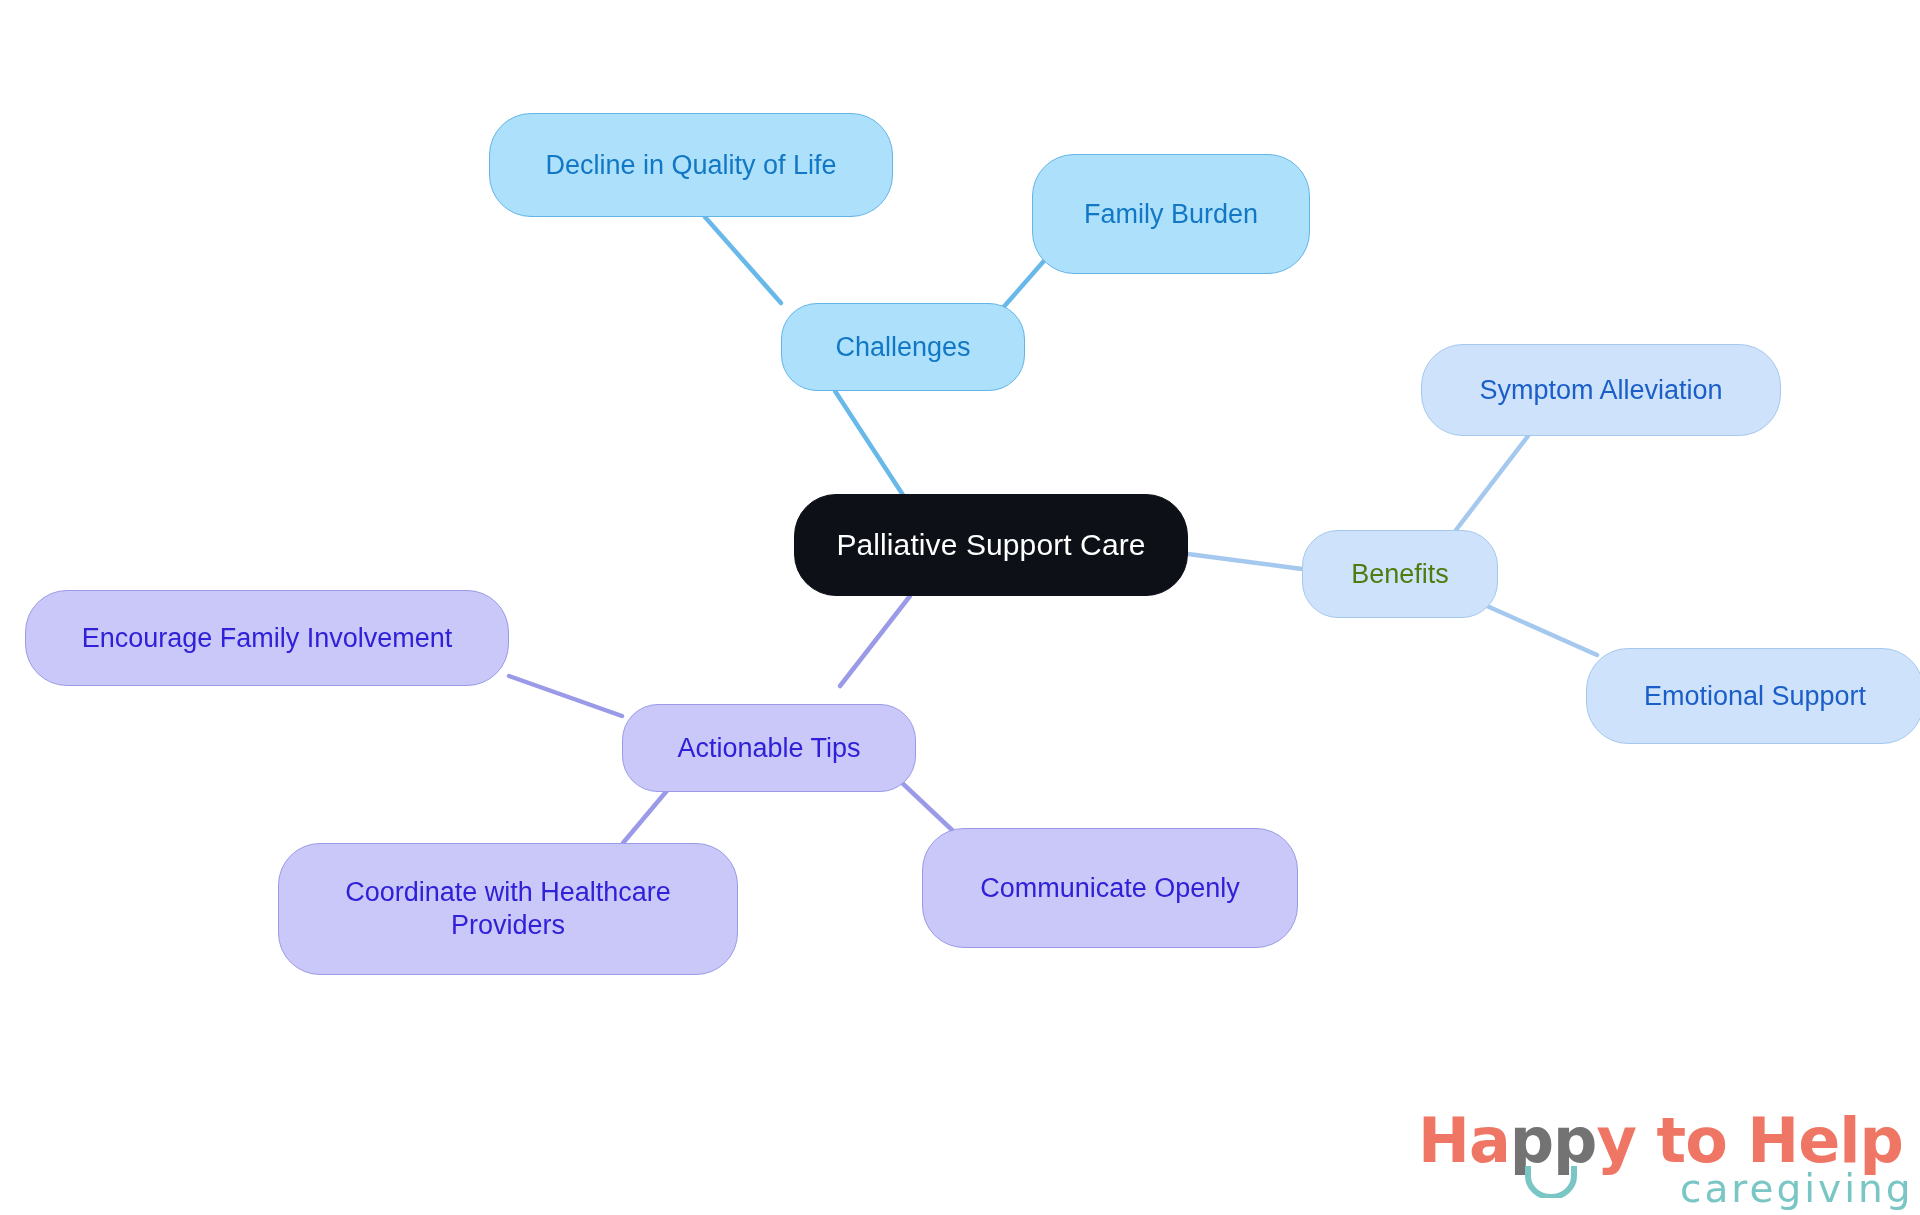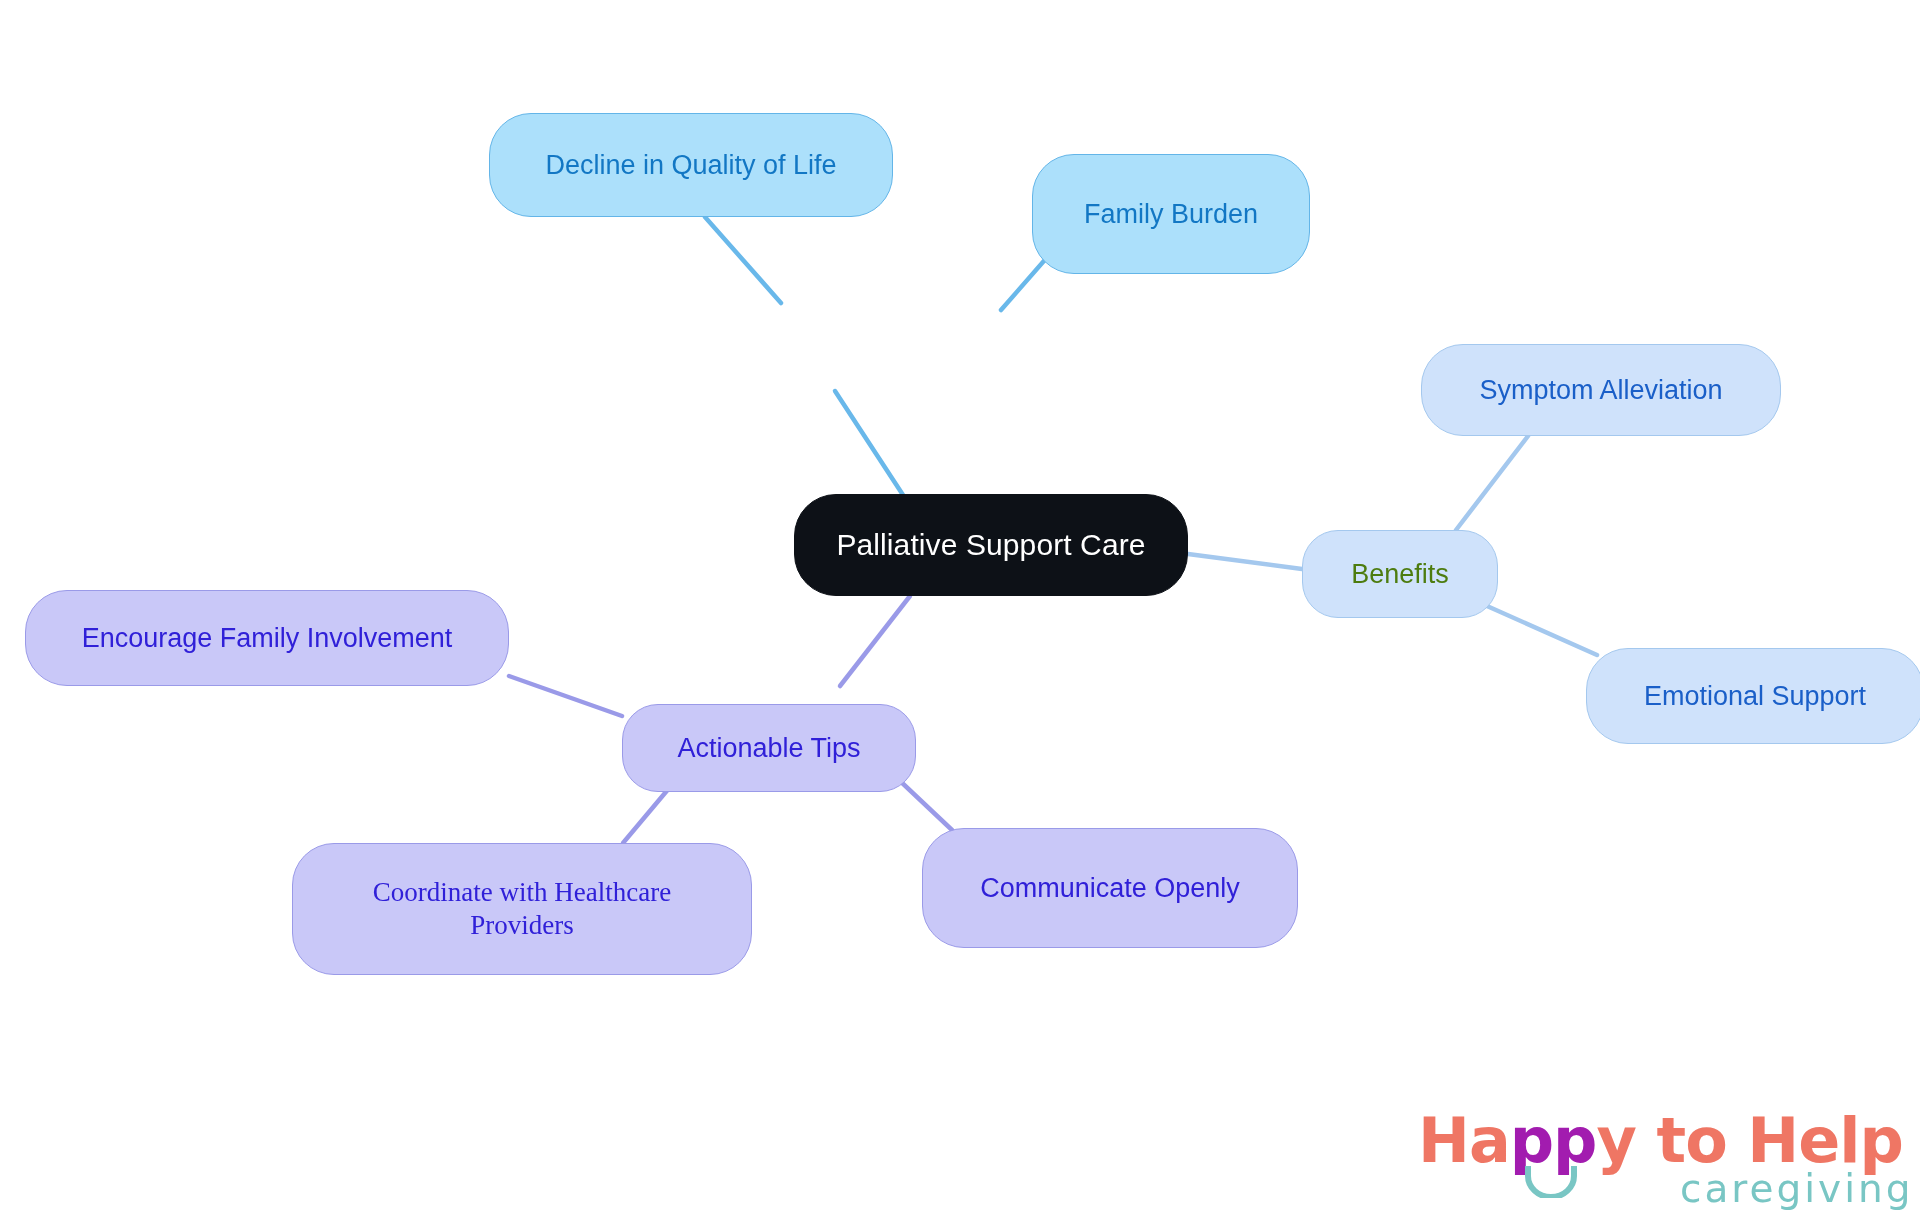--- a/index.html
+++ b/index.html
@@ -111,21 +111,21 @@
     left: 0;
     top: 0;
     font-size: 62px;
     font-weight: bold;
     letter-spacing: -1px;
     color: #ef7664;
     white-space: pre;
     font-family: "DejaVu Sans", sans-serif;
   }
   .logo-pp {
-    color: #a21caf;
+    color: #737373;
   }
   .logo-sub {
     position: absolute;
     left: 262px;
     top: 62px;
     font-size: 39px;
     letter-spacing: 3px;
     color: #79c6c4;
     font-family: "DejaVu Sans", sans-serif;
   }
@@ -162,20 +162,23 @@
 
     <path d="M 686 768 L 623 843" stroke="#9a9ae8" stroke-width="4.5" fill="none" stroke-linecap="round"></path>
 
     <path d="M 880 762 L 952 830" stroke="#9a9ae8" stroke-width="4.5" fill="none" stroke-linecap="round"></path>
   </svg>
 
   <div class="node node-root" style="left:794px; top:494px; width:394px; height:102px;">
     <span class="node-label">Palliative Support Care</span>
   </div>
 
+  <div class="node node-challenge-branch" style="left:781px; top:303px; width:244px; height:88px;">
+    <span class="node-label">Challenges</span>
+  </div>
 
   <div class="node node-challenge-leaf" style="left:489px; top:113px; width:404px; height:104px;">
     <span class="node-label">Decline in Quality of Life</span>
   </div>
 
   <div class="node node-challenge-leaf" style="left:1032px; top:134px; width:278px; height:120px;margin-top:20px;">
     <span class="node-label">Family Burden</span>
   </div>
 
   <div class="node node-benefit-branch" style="left:1302px; top:530px; width:196px; height:88px;">
@@ -191,21 +194,21 @@
   </div>
 
   <div class="node node-tip-branch" style="left:622px; top:704px; width:294px; height:88px;">
     <span class="node-label">Actionable Tips</span>
   </div>
 
   <div class="node node-tip-leaf" style="left:25px; top:590px; width:484px; height:96px;">
     <span class="node-label">Encourage Family Involvement</span>
   </div>
 
-  <div class="node node-tip-leaf" style="left:292px; top:843px; width:460px; height:132px;font-family:Liberation Serif, serif;">
+  <div class="node node-tip-leaf" style="left:278px; top:843px; width:460px; height:132px;">
     <span class="node-label">Coordinate with Healthcare
 Providers</span>
   </div>
 
   <div class="node node-tip-leaf" style="left:922px; top:828px; width:376px; height:120px;">
     <span class="node-label">Communicate Openly</span>
   </div>
 
   <div id="logo">
     <div class="logo-main"><span>Ha</span><span class="logo-pp">pp</span><span>y</span><span> to Help</span></div>

